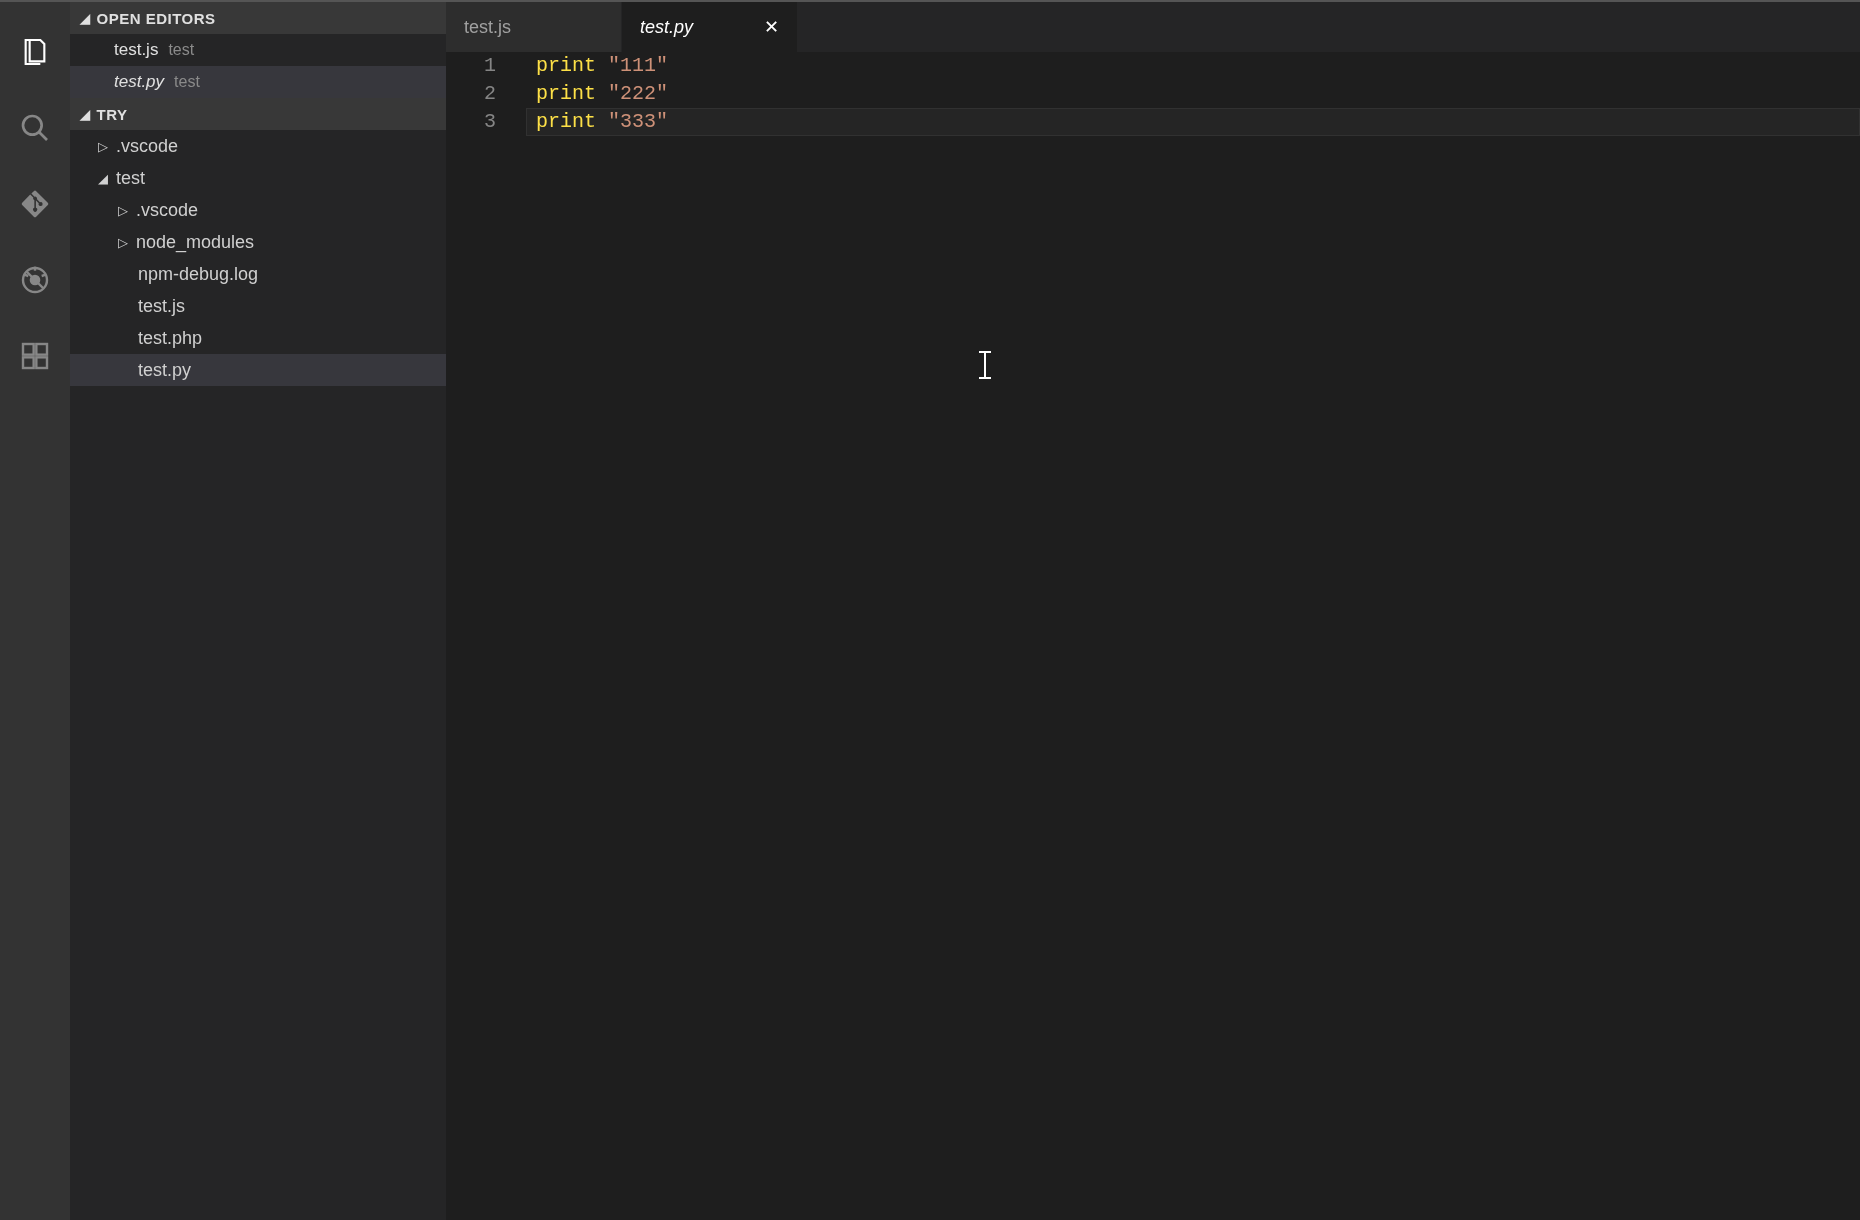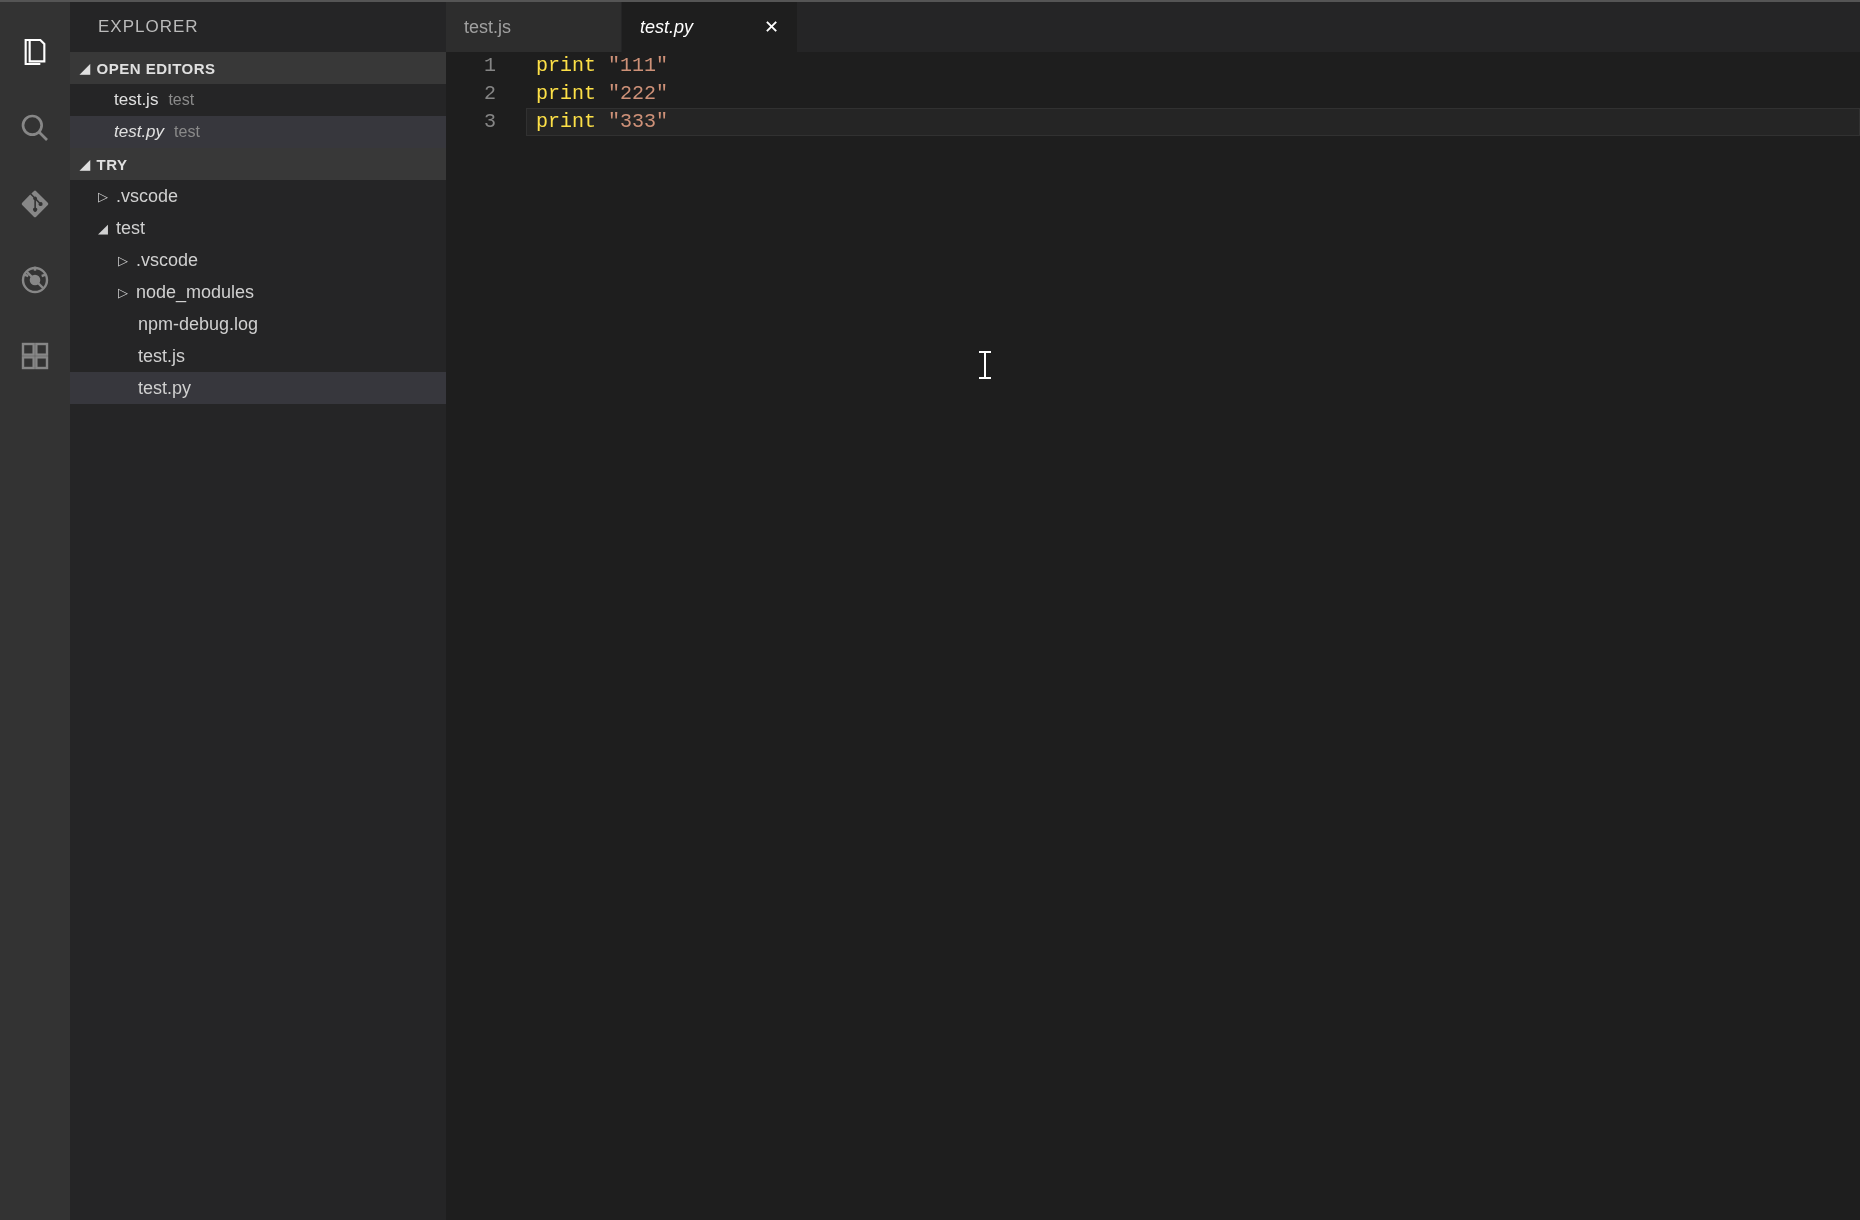--- a/index.html
+++ b/index.html
@@ -239,21 +239,20 @@
           <rect x="3" y="3" width="8" height="8"></rect>
           <rect x="3" y="13" width="8" height="8"></rect>
           <rect x="13" y="13" width="8" height="8"></rect>
           <rect x="13" y="3" width="8" height="8"></rect>
         </svg>
       </span>
     </div>
   </div>
 
   <div class="sidebar">
-    <div class="sidebar-title">EXPLORER</div>
 
     <div class="section-header">
       <span class="tri">◢</span>
       <span>OPEN EDITORS</span>
     </div>
     <div id="open-editors-list">
         <div class="open-editor-row">
           <span class="file-name">test.js</span>
           <span class="file-path">test</span>
         </div>
@@ -282,20 +281,23 @@
         </div>
         <div class="tree-row indent-1">
           <span class="tri">▷</span>
           <span>node_modules</span>
         </div>
         <div class="tree-row indent-2">
           <span>npm-debug.log</span>
         </div>
         <div class="tree-row indent-2">
           <span>test.js</span>
+        </div>
+        <div class="tree-row indent-2">
+          <span>test.php</span>
         </div>
         <div class="tree-row indent-2 selected">
           <span>test.py</span>
         </div>
       </div>
   </div>
 
   <div class="editor-area">
     <div class="tab-row" id="tab-row">
         <div class="tab">

